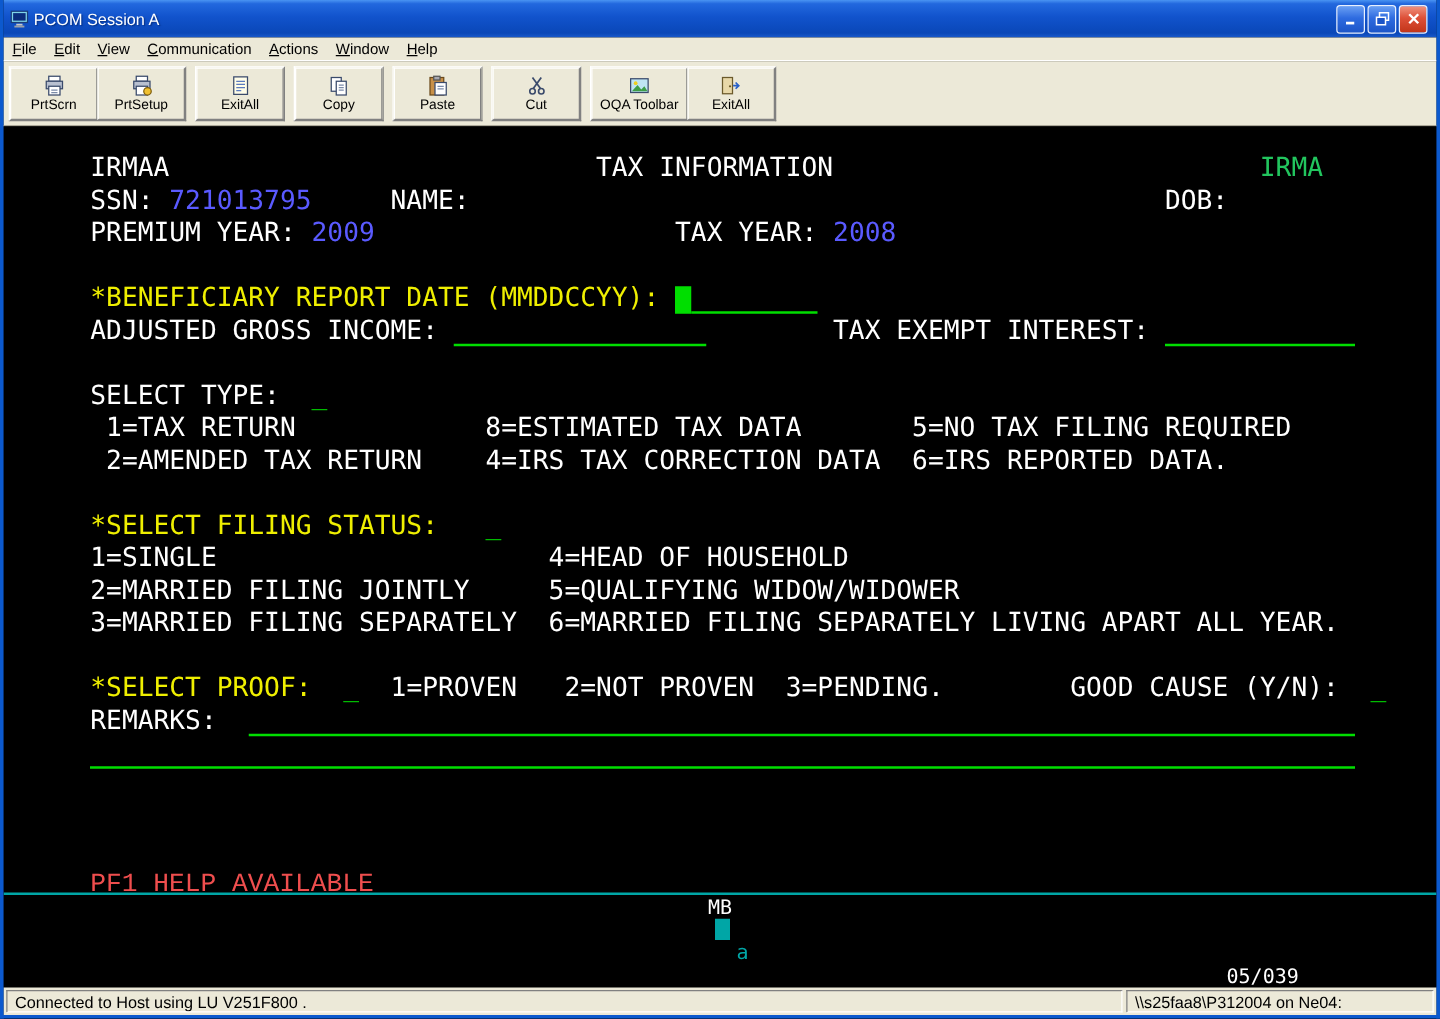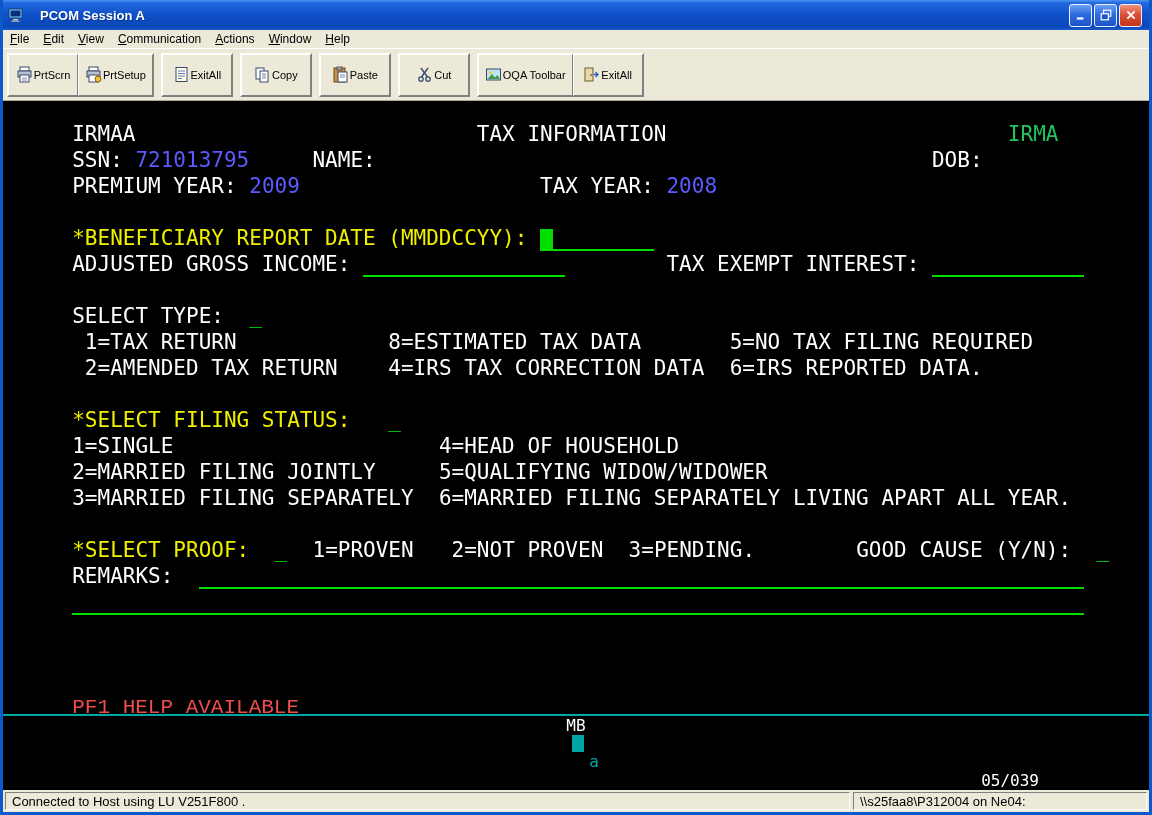--- a/index.html
+++ b/index.html
@@ -4,38 +4,38 @@
 <style>
   html,body{margin:0;padding:0;width:1152px;height:815px;overflow:hidden;background:#000;
     font-family:"Liberation Sans",sans-serif;}
   .window{width:1152px;height:815px;box-sizing:border-box;display:flex;flex-direction:column;
     border-left:3px solid #0C59CE;border-right:3px solid #0C59CE;border-bottom:3px solid #0C59CE;}
 
   
   .titlebar{flex:0 0 30px;display:flex;align-items:center;padding:0 5px;
     background:linear-gradient(180deg,#4A94F2 0%,#2268DE 10%,#1153CC 45%,#0A47B8 88%,#1A5ACC 100%);}
   .app-icon{width:16px;height:16px;display:inline-flex;}
-  .title-text{color:#fff;font-weight:bold;font-size:13px;margin-left:16px;flex:1;
+  .title-text{color:#fff;font-weight:normal;font-size:13px;margin-left:3px;flex:1;
     text-shadow:1px 1px 1px rgba(0,30,90,.6);}
   .win-btns{display:flex;gap:2px;margin-right:2px;}
   .wbtn{width:21px;height:21px;border-radius:3px;display:inline-flex;align-items:center;justify-content:center;
     background:linear-gradient(180deg,#6AA0F4,#2E6BE0 45%,#1C55C8);border:1px solid #E8F0FF;}
   .wbtn.close{background:linear-gradient(180deg,#F0927E,#DD5038 45%,#C23519);}
   .wbtn svg{width:12px;height:12px;}
 
   
   .menubar{flex:0 0 18px;background:#ECE9D8;display:flex;align-items:center;font-size:12px;
     border-bottom:1px solid #FFFFFF;}
   .menu-item{padding:1px 7px;color:#000;cursor:default;}
 
   
   .toolbar{flex:0 0 47px;background:#ECE9D8;display:flex;align-items:center;padding:2px 4px;gap:7px;
     border-bottom:1px solid #ACA899;}
   .tb-group{display:flex;border:1px solid;border-color:#FFFFFF #808080 #808080 #FFFFFF;}
-  .tb-btn{min-width:56px;height:38px;display:flex;flex-direction:row;align-items:center;justify-content:center;
+  .tb-btn{min-width:56px;height:38px;display:flex;flex-direction:column;align-items:center;justify-content:center;
     gap:1px;border:1px solid;border-color:#FFFFFF #808080 #808080 #FFFFFF;background:#ECE9D8;padding:1px 6px;}
   .tb-icon{display:inline-flex;}
   .tb-icon svg{width:17px;height:17px;}
   .tb-label{font-size:11px;color:#000;white-space:nowrap;}
 
   
   .screen{flex:1 1 auto;background:#000;padding:20px 0 0 6px;overflow:hidden;
     font-family:"DejaVu Sans Mono",monospace;font-size:21px;line-height:26px;}
   .trow{height:26px;white-space:pre;}
   .fld{display:inline-block;border-bottom:2px solid #00DE00;height:22px;vertical-align:bottom;}
@@ -47,21 +47,21 @@
   .oia-block{display:inline-block;width:12px;height:17px;background:#00A6A6;margin-left:3px;vertical-align:middle;}
   .oia-a{color:#00C8C8;margin-left:36px;}
   .oia-pos{margin-left:auto;margin-right:104px;}
 
   
   .statusbar{flex:0 0 22px;background:#ECE9D8;display:flex;gap:3px;padding:2px 2px;box-sizing:border-box;
     font-size:13px;align-items:stretch;}
   .sb-panel{border:1px solid;border-color:#808080 #FFFFFF #FFFFFF #808080;padding:0 6px;display:flex;
     align-items:center;color:#000;white-space:nowrap;overflow:hidden;}
   .sb-left{flex:1;}
-  .sb-right{width:294px;box-sizing:border-box;}
+  .sb-right{width:246px;box-sizing:border-box;}
 </style>
 </head>
 <body>
 
 <div class="window">
 
   <div class="titlebar">
     <span class="app-icon">
       <svg viewBox="0 0 16 16">
           <rect x="1" y="2" width="13" height="9" fill="#7FD4E8" stroke="#1A3C78"></rect>

